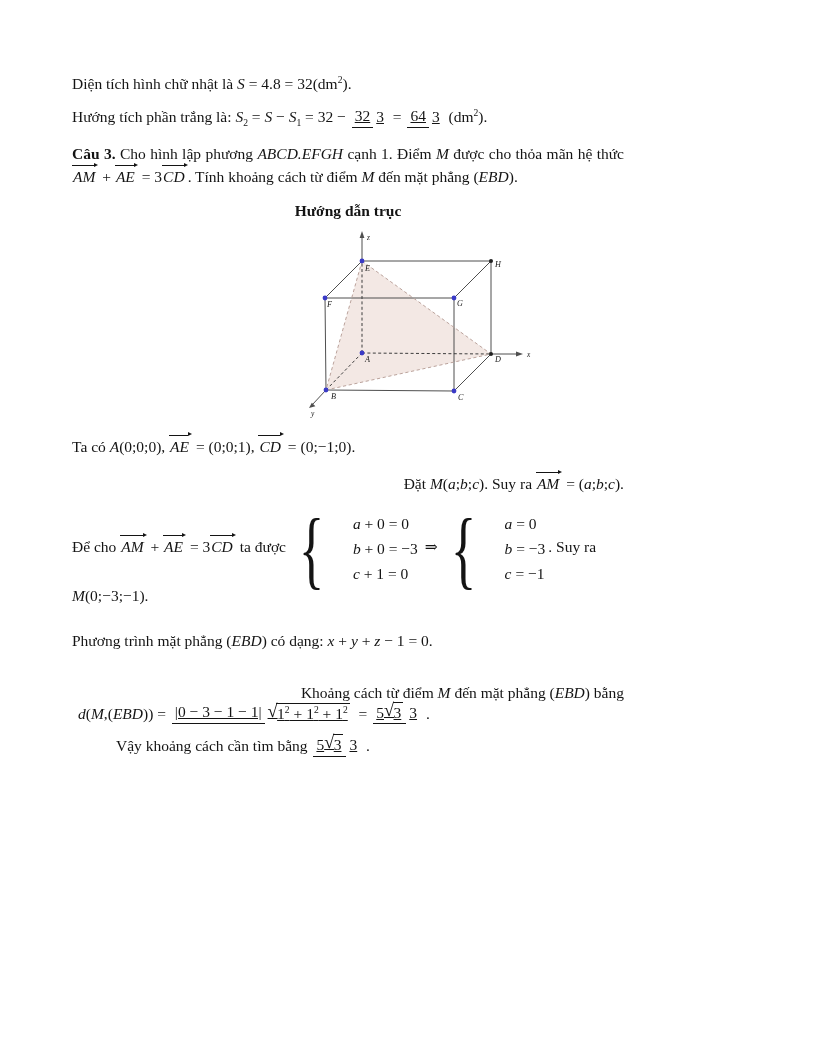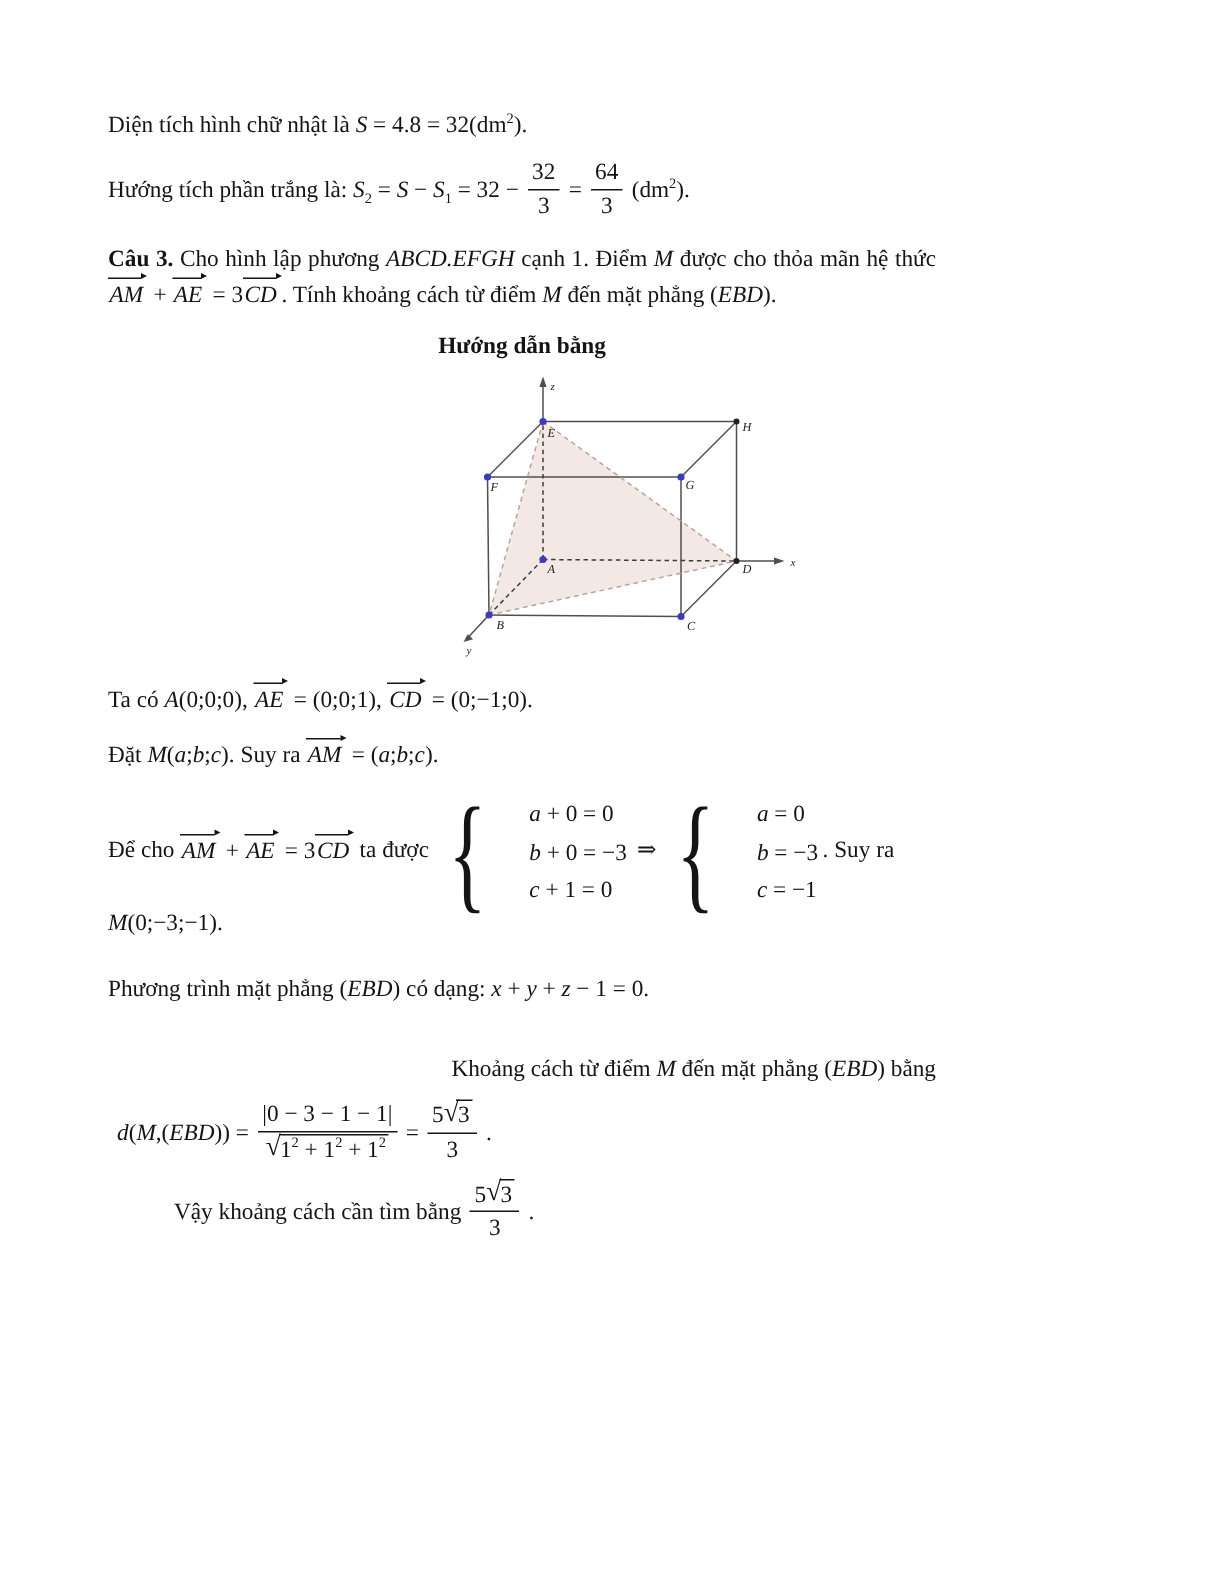--- a/index.html
+++ b/index.html
@@ -7,40 +7,40 @@
        font-size:15.5px;color:#141414;overflow:hidden;}
   .page{box-sizing:border-box;width:696px;height:1056px;padding:74px 72px 30px 72px;}
   .para{margin:0;line-height:1.32;}
   .p1{margin-top:0;}
   .p2{margin-top:13px;}
   .p3{margin-top:14px;text-align:justify;}
   .p4{margin-top:14px;text-align:center;font-weight:bold;}
   .p5{margin-top:8px;}
   .fig{margin:4px 0 0 228px;width:240px;height:196px;}
   .p6{margin-top:12px;}
-  .p7{margin-top:14px;}
+  .p7{margin-top:14px;text-align:right;}
   .p8{margin-top:16px;}
   .p9{margin-top:24px;}
   .p10{margin-top:32px;text-align:right;}
-  .p11{margin-top:12px;padding-left:6px;}
+  .p11{padding-left:6px;}
   .p12{margin-top:10px;margin-left:44px;}
 
   
   .m-r{font-style:normal;}
   .m-i{font-style:italic;}
   .m-b{font-weight:bold;}
   .m-nw{white-space:nowrap;}
   sup.m-sup{font-size:0.62em;line-height:0;vertical-align:super;}
   sub.m-sub{font-size:0.62em;line-height:0;vertical-align:sub;}
   .m-vec{font-style:italic;position:relative;display:inline-block;padding:3px 3px 0 1px;}
   .m-vec::before{content:"";position:absolute;top:1px;left:0;right:4px;border-top:1px solid #141414;}
   .m-vec::after{content:"";position:absolute;top:-1.5px;right:0;width:0;height:0;
     border-left:4.5px solid #141414;border-top:2.8px solid transparent;border-bottom:2.8px solid transparent;}
-  .m-frac{display:inline-flex;flex-direction:column;text-align:left;vertical-align:middle;
-    margin:0 2px;position:relative;top:-2px;line-height:1.25;}
+  .m-frac{display:inline-flex;flex-direction:row;text-align:left;vertical-align:middle;
+    margin:0 2px;position:relative;top:-2px;line-height:1.25;text-decoration:underline;}
   .m-num{border-bottom:1px solid #141414;padding:0 3px 1px 3px;display:inline-flex;justify-content:center;align-items:flex-end;}
   .m-den{padding:1px 3px 0 3px;display:inline-flex;justify-content:center;}
   .m-sqrt{display:inline-flex;align-items:flex-start;}
   .m-radsym{font-size:1.18em;line-height:0.95;margin-right:-1.5px;}
   .m-rad{border-top:1px solid #141414;padding:0 2px 0 1px;}
   .m-cases{display:inline-flex;align-items:center;vertical-align:middle;position:relative;
     padding-left:12px;margin:0 3px;}
   .m-brace{position:absolute;left:-2px;top:50%;transform:translateY(-50%) scaleX(0.62);
     font-size:86px;line-height:1;font-weight:400;}
   .m-col{display:inline-flex;flex-direction:column;text-align:left;}
@@ -65,21 +65,21 @@
         </span>
       </span><span class="m-r"> = </span><span class="m-frac">
         <span class="m-num">
           <span class="m-r">64</span>
         </span>
         <span class="m-den">
           <span class="m-r">3</span>
         </span>
       </span><span class="m-r"> (dm</span><sup class="m-sup">2</sup><span class="m-r">).</span></p>
   <p class="para p3"><span class="m-b">Câu 3. </span><span class="m-r">Cho hình lập phương </span><span class="m-i">ABCD.EFGH</span><span class="m-r"> cạnh 1. Điểm </span><span class="m-i">M</span><span class="m-r"> được cho thỏa mãn hệ thức </span><span class="m-nw"><span class="m-vec">AM</span><span class="m-r"> + </span><span class="m-vec">AE</span><span class="m-r"> = 3</span><span class="m-vec">CD</span></span><span class="m-r">. Tính khoảng cách từ điểm </span><span class="m-i">M</span><span class="m-r"> đến mặt phẳng </span><span class="m-nw"><span class="m-r">(</span><span class="m-i">EBD</span><span class="m-r">)</span></span><span class="m-r">.</span></p>
-  <p class="para p4"><span class="m-b">Hướng dẫn bằng</span></p>
+  <p class="para p4"><span class="m-b">Hướng dẫn trục</span></p>
 
   <div class="fig">
     <svg width="240" height="196" viewBox="0 0 240 196">
 
       <polygon points="62,35 26,164 191,128" fill="#f3e8e4"></polygon>
 
       <g stroke="#4f4f4f" stroke-width="1" fill="none">
         <line x1="62" y1="35" x2="191" y2="35"></line>
         <line x1="62" y1="35" x2="25" y2="72"></line>
         <line x1="25" y1="72" x2="154" y2="72"></line>

